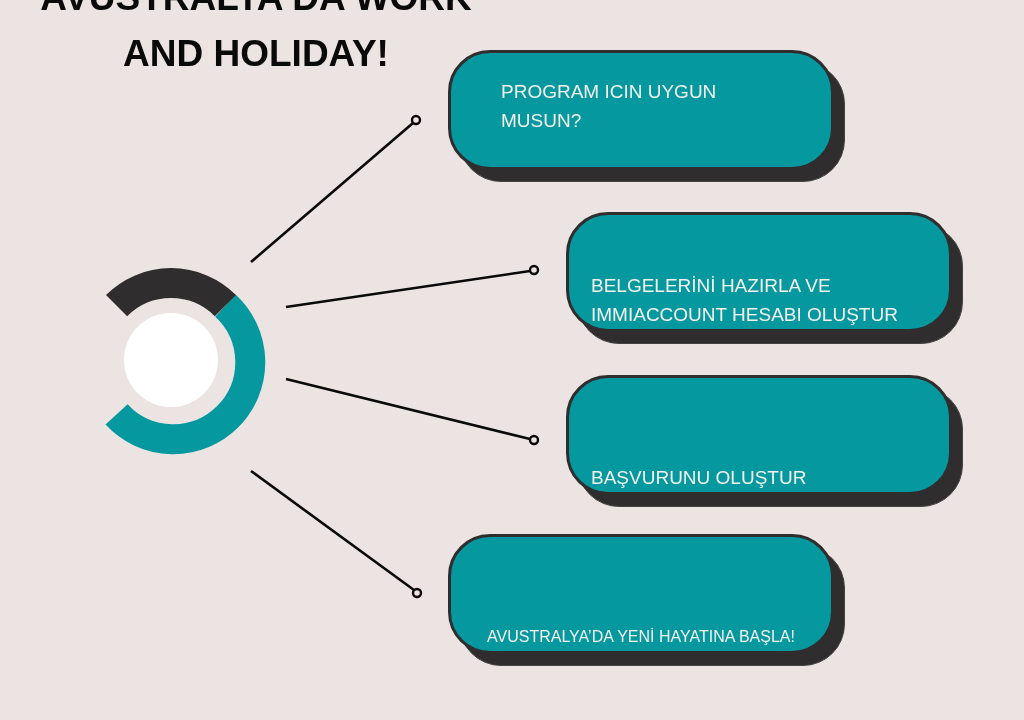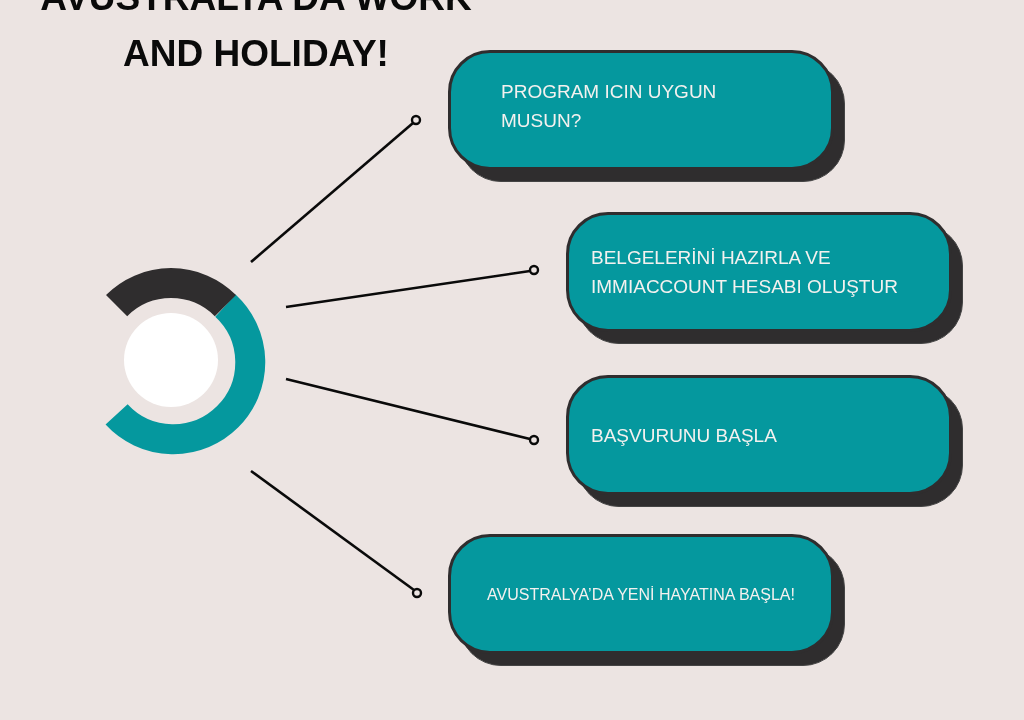--- a/index.html
+++ b/index.html
@@ -20,21 +20,21 @@
     box-sizing: border-box;
   }
   .card .shadow {
     position: absolute; left: 11px; top: 12px; width: 100%; height: 100%;
     background: #2f2d2e; border-radius: 42px; box-sizing: border-box;
     border: 1px solid #444;
   }
   .card .face {
     position: absolute; left: 0; top: 0; width: 100%; height: 100%;
     background: #05989e; border: 3px solid #2f2d2e; border-radius: 42px;
-    box-sizing: border-box; display: flex; align-items: center;
+    box-sizing: border-box; display: flex; align-items: flex-end;
     padding-left: 22px; padding-right: 20px;
   }
   .card .label {
     color: #f4f1ef; font-size: 19px; line-height: 29px;
     font-family: "Liberation Sans", sans-serif;
   }
   .card.c1 .face { align-items: flex-start; padding-top: 24px; padding-left: 50px; }
   .card.c1 .label { width: 250px; }
   .card.c4 .face { justify-content: center; padding-left: 10px; padding-right: 10px; }
   .card.c4 .label { font-size: 16px; }
@@ -85,21 +85,21 @@
 <div class="card c2" style="left:566px; top:212px; width:386px;">
   <div class="shadow"></div>
   <div class="face">
     <span class="label">BELGELERİNİ HAZIRLA VE IMMIACCOUNT HESABI OLUŞTUR</span>
   </div>
 </div>
 
 <div class="card c3" style="left:566px; top:375px; width:386px;">
   <div class="shadow"></div>
   <div class="face">
-    <span class="label">BAŞVURUNU BAŞLA</span>
+    <span class="label">BAŞVURUNU OLUŞTUR</span>
   </div>
 </div>
 
 <div class="card c4" style="left:448px; top:534px;">
   <div class="shadow"></div>
   <div class="face">
     <span class="label">AVUSTRALYA’DA YENİ HAYATINA BAŞLA!</span>
   </div>
 </div>
 

